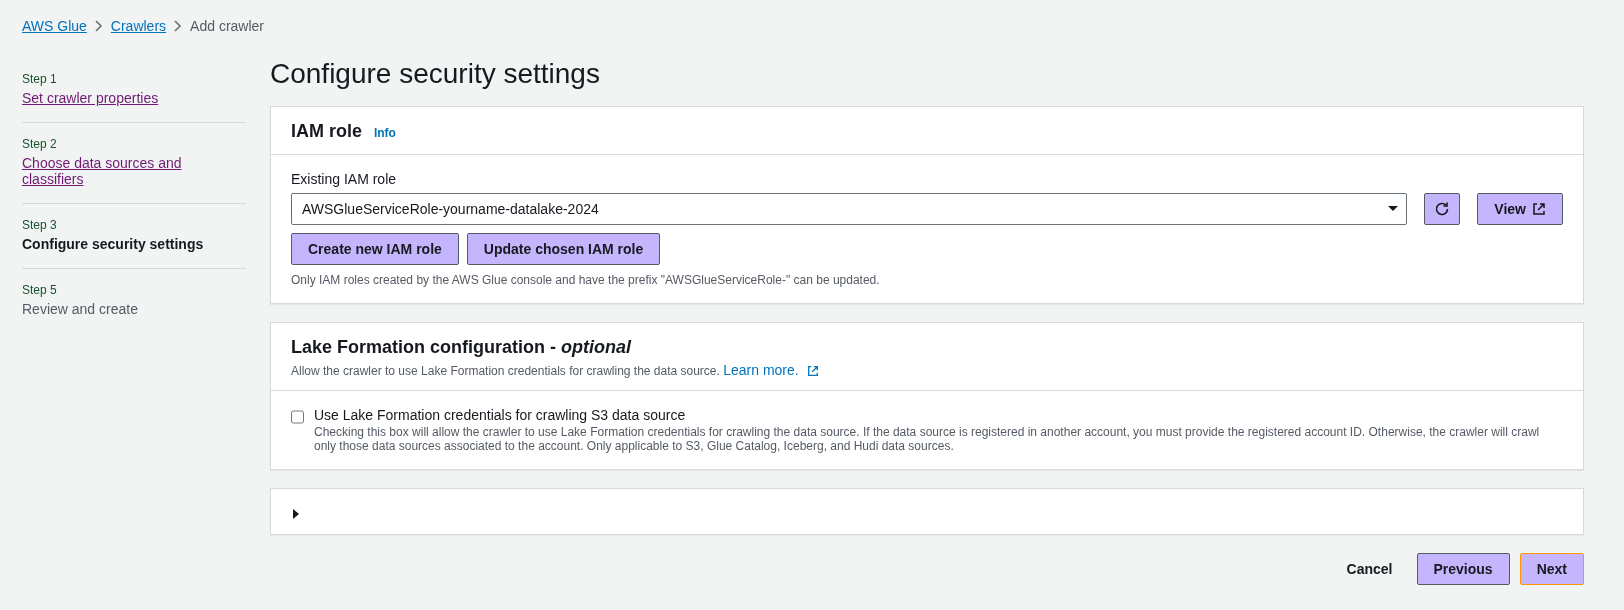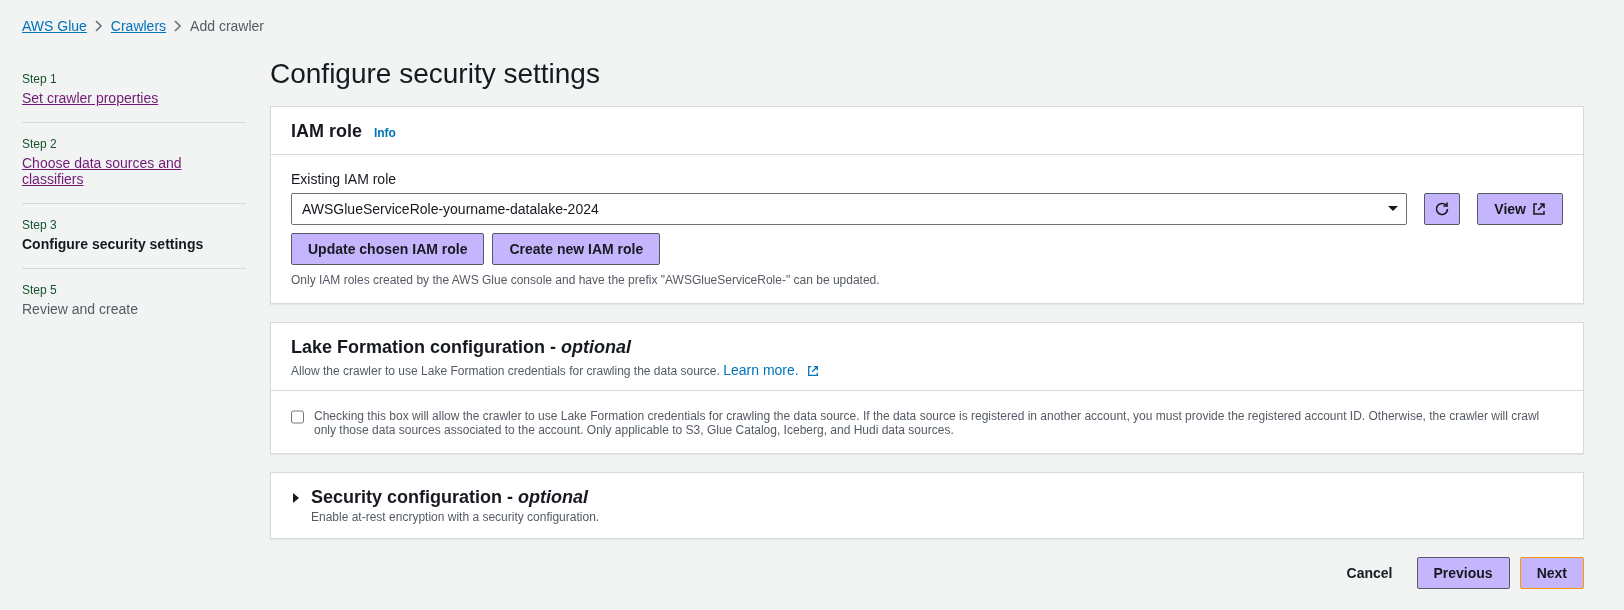--- a/index.html
+++ b/index.html
@@ -136,22 +136,22 @@
               <span>View</span>
               <span>
                 <svg width="14" height="14" viewBox="0 0 14 14">
                     <path d="M5 2H2v10h10V9" stroke="#16191f" stroke-width="1.5" fill="none"></path>
                     <path d="M8 2h4v4M12 2L6 8" stroke="#16191f" stroke-width="1.5" fill="none"></path>
                   </svg>
               </span>
             </button>
           </div>
           <div class="btn-row">
+            <button class="btn">Create new IAM role</button>
             <button class="btn">Update chosen IAM role</button>
-            <button class="btn">Create new IAM role</button>
           </div>
           <div class="helper">Only IAM roles created by the AWS Glue console and have the prefix "AWSGlueServiceRole-" can be updated.</div>
         </div>
       </section>
 
       <section class="panel">
         <div class="panel-header">
           <h2>
             <span>Lake Formation configuration - </span><span class="optional">optional</span>
           </h2>
@@ -165,39 +165,34 @@
                     <path d="M8 2h4v4M12 2L6 8" stroke="#0073bb" stroke-width="1.5" fill="none"></path>
                   </svg>
               </span>
             </span>
           </div>
         </div>
         <div class="panel-body">
           <div class="checkbox-row">
             <input type="checkbox" style="">
             <div>
+              <div class="checkbox-label">Use Lake Formation credentials for crawling S3 data source</div>
               <div class="checkbox-desc">Checking this box will allow the crawler to use Lake Formation credentials for crawling the data source. If the data source is registered in another account, you must provide the registered account ID. Otherwise, the crawler will crawl only those data sources associated to the account. Only applicable to S3, Glue Catalog, Iceberg, and Hudi data sources.</div>
             </div>
           </div>
         </div>
       </section>
 
       <section class="panel">
         <div class="expand-header">
           <span class="caret">
             <svg width="10" height="12" viewBox="0 0 10 12">
                 <path d="M2 1 L8 6 L2 11 Z" fill="#16191f"></path>
               </svg>
           </span>
-          <div>
-            <div class="expand-title">
-              <span>Security configuration - </span><span class="optional" style="font-style:italic;">optional</span>
-            </div>
-            <div class="helper" style="margin-top:2px;">Enable at-rest encryption with a security configuration.</div>
-          </div>
         </div>
       </section>
 
       <div class="footer">
         <button class="btn-link">Cancel</button>
         <button class="btn">Previous</button>
         <button class="btn btn-primary">Next</button>
       </div>
     </main>
   </div>

